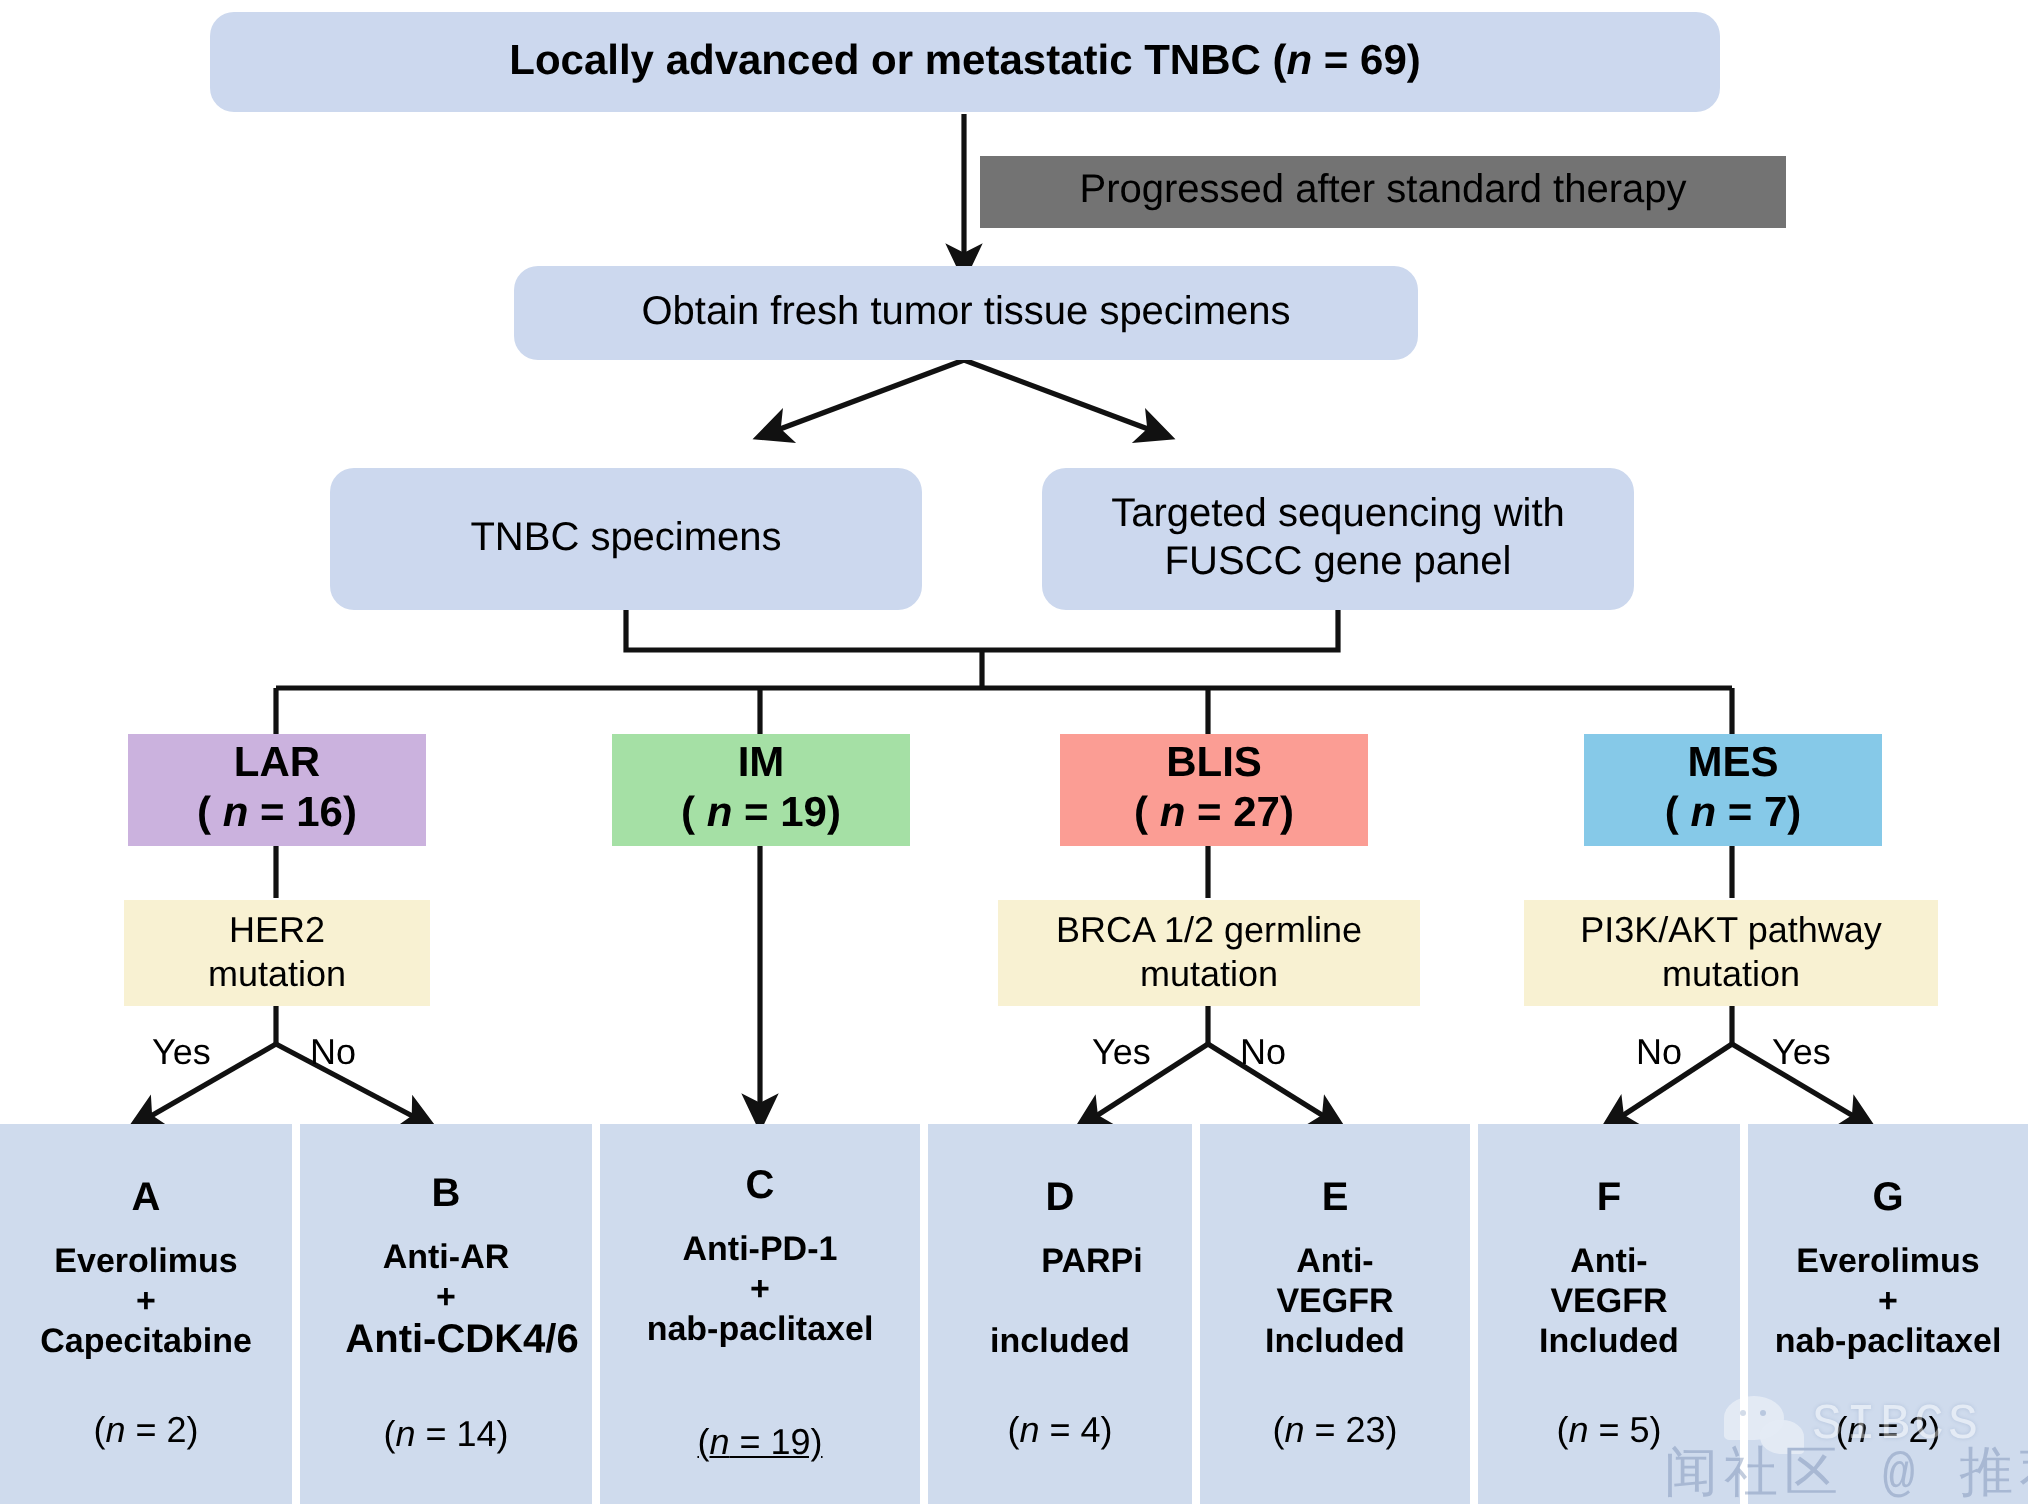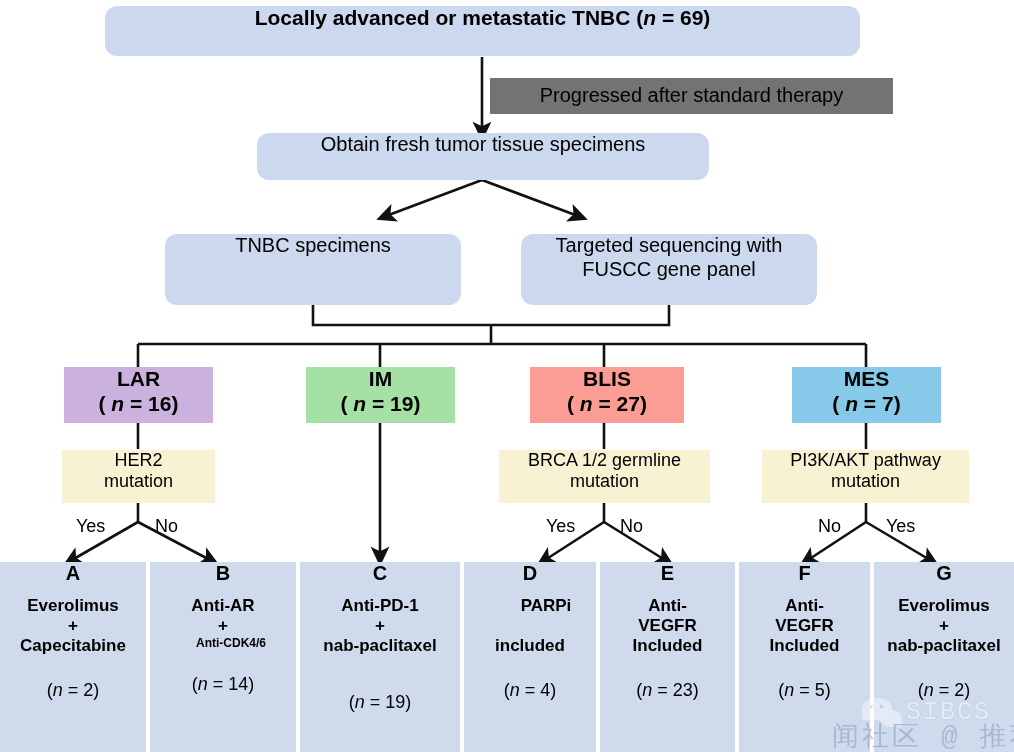--- a/index.html
+++ b/index.html
@@ -17,20 +17,21 @@
     height: 752px;
     overflow: hidden;
     background: #ffffff;
   }
   .box {
     position: absolute;
     box-sizing: border-box;
     display: flex;
     flex-direction: column;
     align-items: center;
+    justify-content: center;
     text-align: center;
     line-height: 1.18;
   }
   
   .blue-round {
     background: #ccd8ee;
     border-radius: 12px;
   }
   .blue-flat {
     background: #cfdbed;
@@ -212,30 +213,30 @@
     <div class="t-bold" style="font-size:17px;">Everolimus</div>
     <div class="t-bold" style="font-size:17px;">+</div>
     <div class="t-bold" style="font-size:17px;">Capecitabine</div>
     <div style="font-size:18px; margin-top:24px;"><span>(</span><span class="em">n</span><span> = 2)</span></div>
   </div>
 
   <div class="box blue-flat" style="left:150px; top:562px; width:146px; height:190px;">
     <div class="t-bold" style="font-size:20px; margin-bottom:10px;">B</div>
     <div class="t-bold" style="font-size:17px;">Anti-AR</div>
     <div class="t-bold" style="font-size:17px;">+</div>
-    <div class="t-bold" style="font-size:12px;margin-left:16px;">Anti-CDK4/6</div>
+    <div class="t-bold" style="font-size:20px;margin-left:16px;">Anti-CDK4/6</div>
     <div style="font-size:18px; margin-top:24px;"><span>(</span><span class="em">n</span><span> = 14)</span></div>
   </div>
 
   <div class="box blue-flat" style="left:300px; top:562px; width:160px; height:190px;">
     <div class="t-bold" style="font-size:20px; margin-bottom:10px;">C</div>
     <div class="t-bold" style="font-size:17px;">Anti-PD-1</div>
     <div class="t-bold" style="font-size:17px;">+</div>
     <div class="t-bold" style="font-size:17px;">nab-paclitaxel</div>
-    <div style="font-size:18px; margin-top:36px;"><span>(</span><span class="em">n</span><span> = 19)</span></div>
+    <div style="font-size:18px; margin-top:36px;text-decoration:underline;"><span>(</span><span class="em">n</span><span> = 19)</span></div>
   </div>
 
   <div class="box blue-flat" style="left:464px; top:562px; width:132px; height:190px;">
     <div class="t-bold" style="font-size:20px; margin-bottom:10px;">D</div>
     <div class="t-bold" style="font-size:17px;padding-left:32px;">PARPi</div>
     <div class="t-bold" style="font-size:17px; min-height:20px;"></div>
     <div class="t-bold" style="font-size:17px;">included</div>
     <div style="font-size:18px; margin-top:24px;"><span>(</span><span class="em">n</span><span> = 4)</span></div>
   </div>
 

